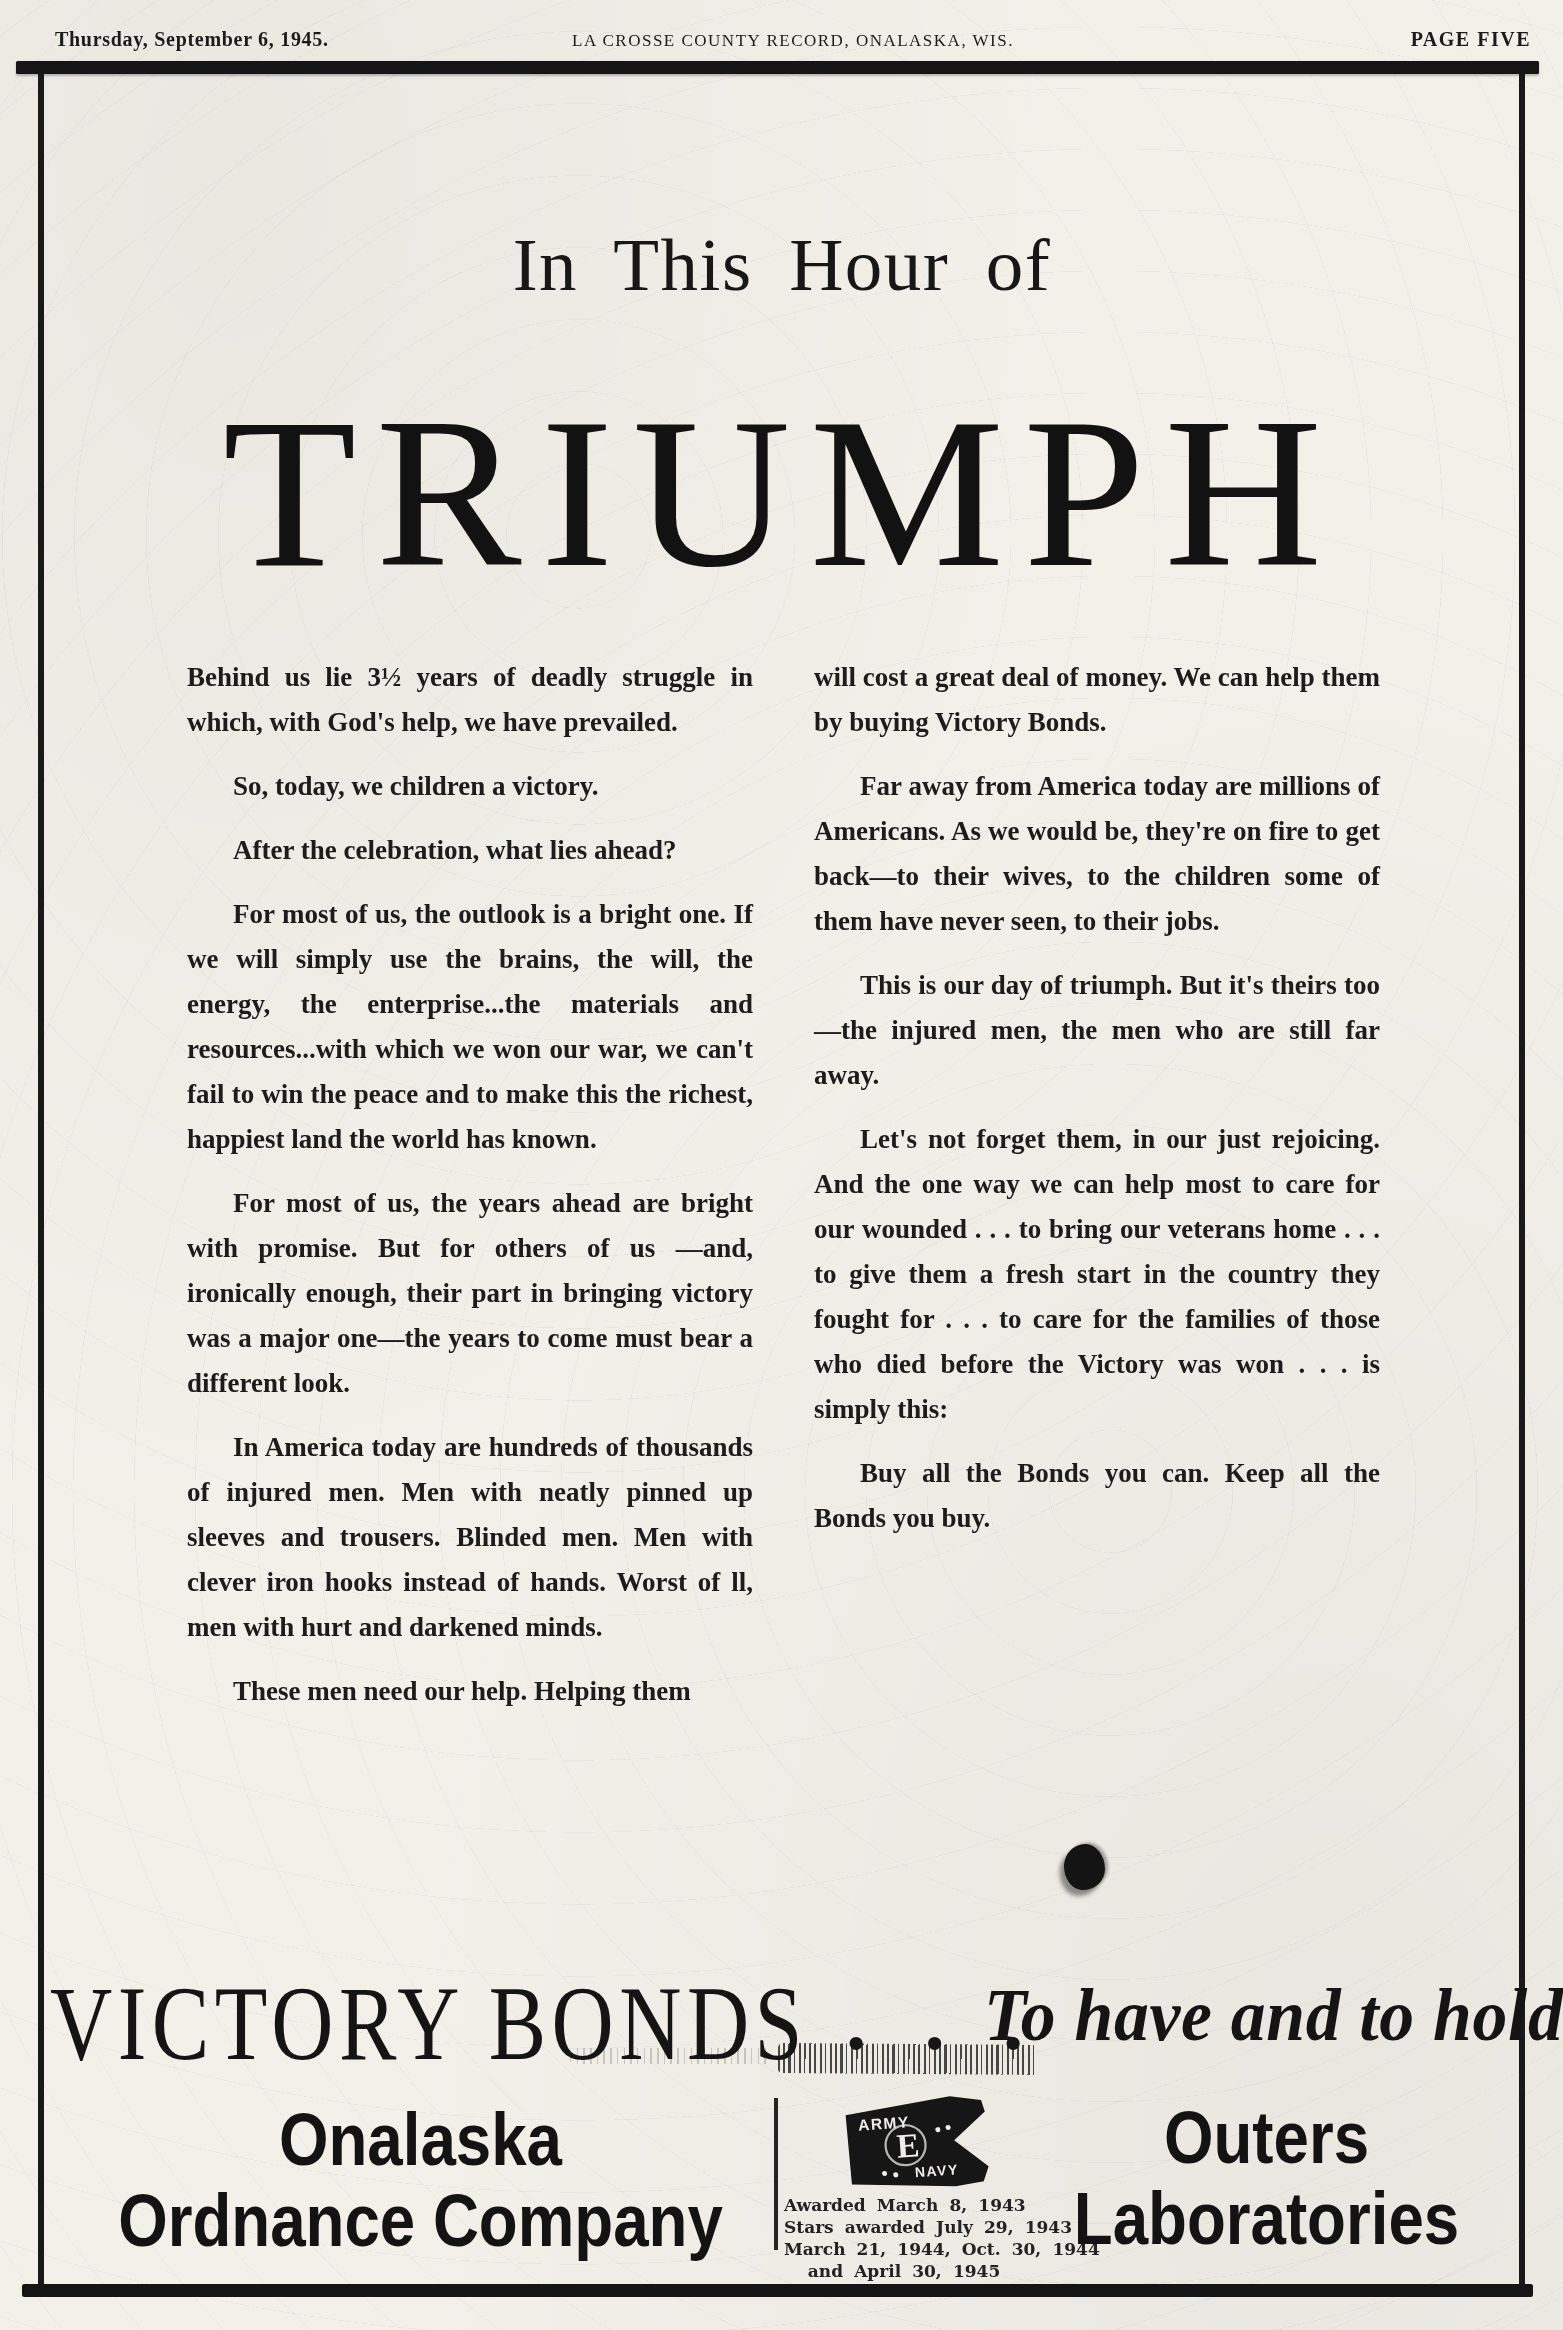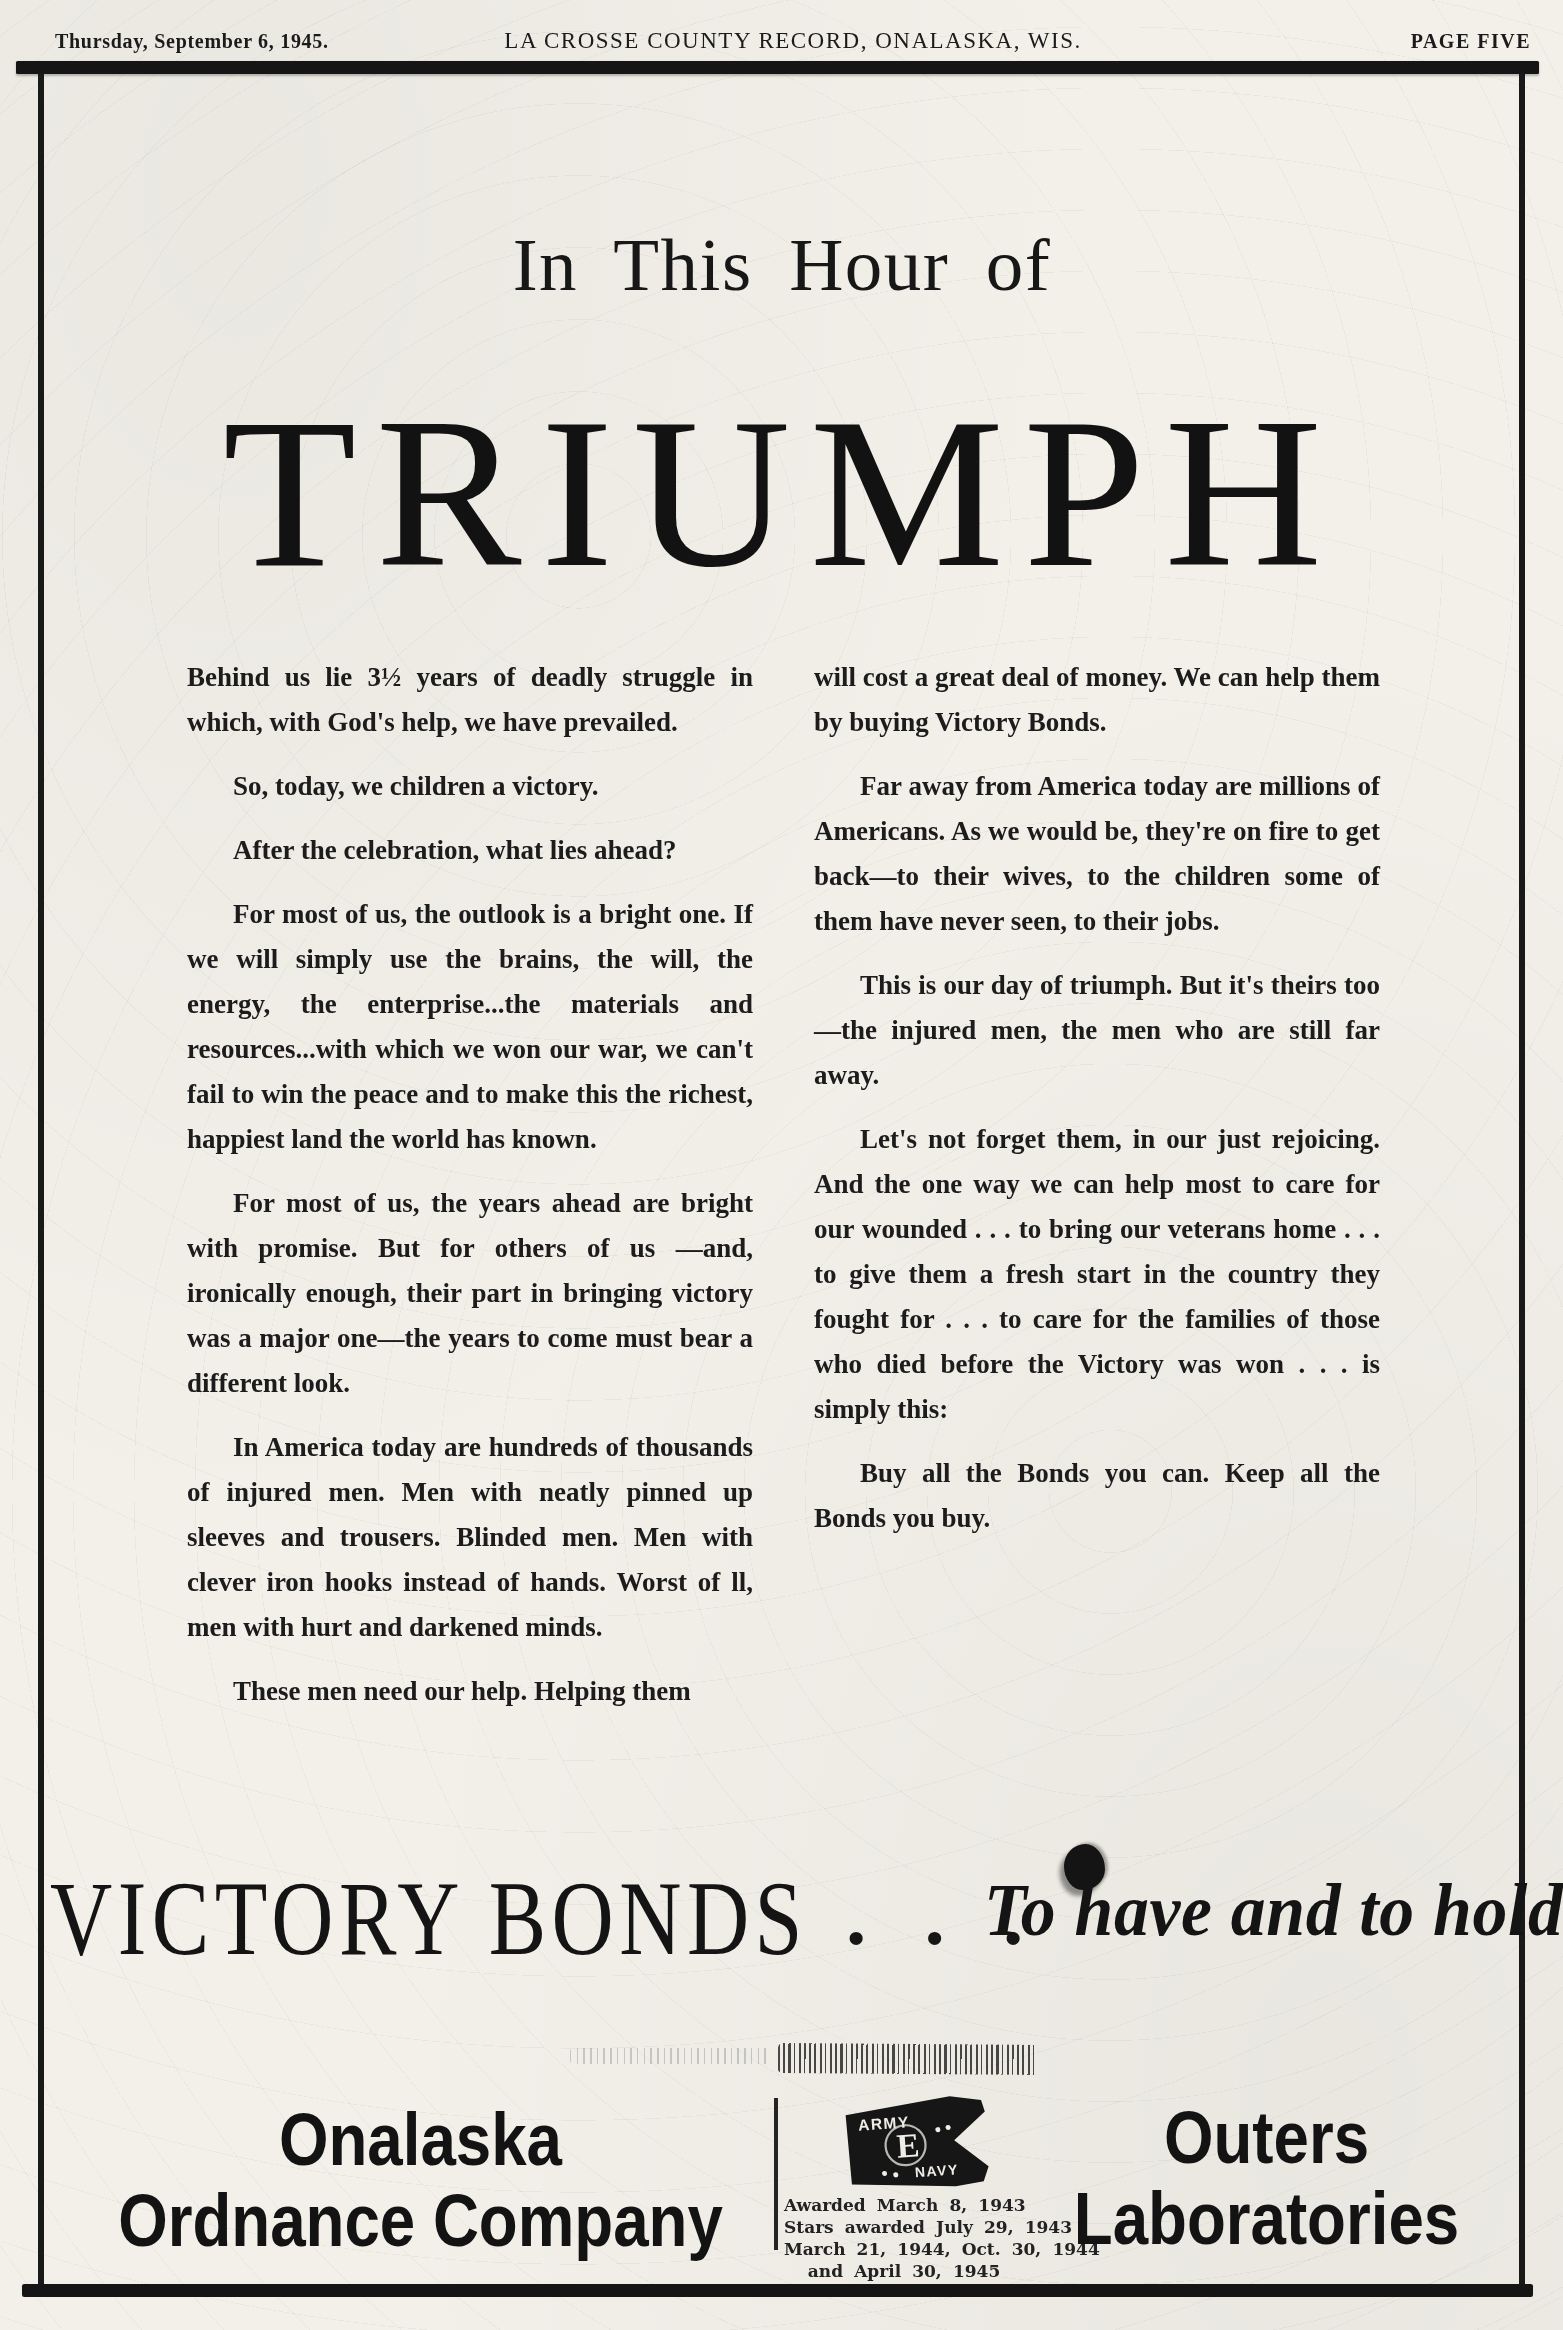--- a/index.html
+++ b/index.html
@@ -17,21 +17,21 @@
     font-family:"DejaVu Serif", serif;
     color:#1b1b1b;
   }
   
   .runhead{
     position:absolute;top:28px;left:55px;right:33px;
     display:flex;align-items:baseline;
   }
   .runhead .cell{flex:1;}
   .rh-date{font-family:"Liberation Serif",serif;font-weight:bold;font-size:20px;letter-spacing:0.7px;}
-  .rh-mast{font-family:"Liberation Serif",serif;font-size:23px;letter-spacing:1.5px;text-align:center;white-space:nowrap;}
+  .rh-mast{font-family:"Liberation Serif",serif;font-size:17px;letter-spacing:1.5px;text-align:center;white-space:nowrap;}
   .rh-page{font-family:"Liberation Serif",serif;font-weight:bold;font-size:20px;letter-spacing:1.5px;text-align:right;}
   .top-rule{position:absolute;top:61px;left:16.3px;right:25px;height:12.6px;background:#151515;border-radius:1.5px;box-shadow:0 1.5px 2.2px rgba(0,0,0,.25);}
   
   .b-left{position:absolute;left:38px;top:73px;width:6px;height:2224px;background:#191919;}
   .b-right{position:absolute;left:1519px;top:73px;width:6px;height:2224px;background:#191919;}
   .b-bottom{position:absolute;left:22px;top:2284px;width:1511px;height:13.3px;background:#151515;border-radius:2.2px;}
   
   .eyebrow{
     position:absolute;top:222px;left:0;width:100%;
     text-align:center;
@@ -73,21 +73,21 @@
     position:absolute;left:778px;top:2044px;width:260px;height:30px;
     background:repeating-linear-gradient(90deg,#1d1d1d 0 2.2px,transparent 2.2px 5.2px,#1d1d1d 5.2px 6.7px,transparent 6.7px 10.4px);
     opacity:.8;border-radius:4.4px;transform:rotate(.4deg);
   }
   .smudge-faint{
     position:absolute;left:570px;top:2048px;width:200px;height:16.3px;
     background:repeating-linear-gradient(90deg,#333 0 1.5px,transparent 1.5px 6.7px);
     opacity:.22;border-radius:3.7px;
   }
   
-  .banner{position:absolute;top:1858px;left:46px;width:1474px;height:111px;}
+  .banner{position:absolute;top:1963px;left:46px;width:1474px;height:111px;}
   .banner .bonds{
     position:absolute;left:4.4px;top:0;
     font-family:"Liberation Serif",serif;
     font-size:105px;letter-spacing:6.7px;white-space:nowrap;
     transform:scaleX(.82);transform-origin:left top;
     color:#141414;
   }
   .banner .dots{
     position:absolute;left:800px;top:13.3px;
     font-family:"Liberation Serif",serif;font-weight:bold;

